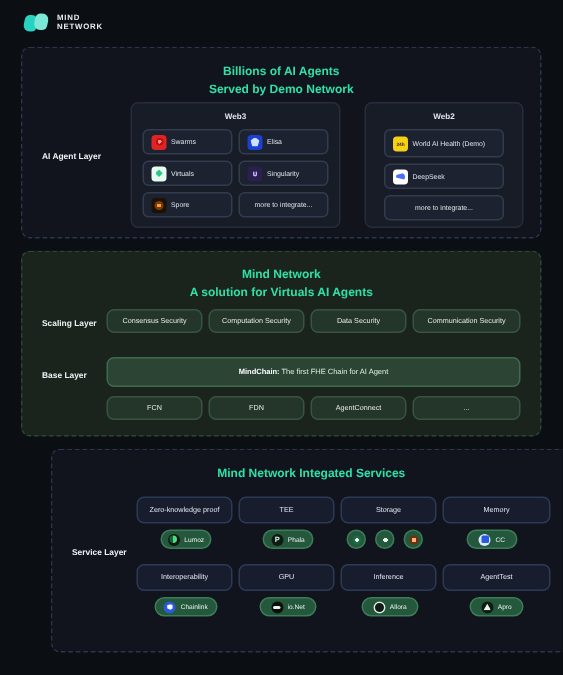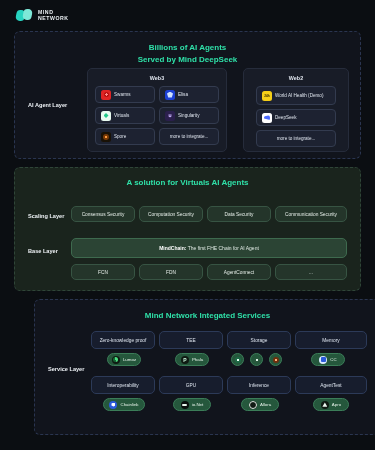--- a/index.html
+++ b/index.html
@@ -165,21 +165,21 @@
     </div>
     <div class="logo-text">
       <span>MIND</span>
       <span>NETWORK</span>
     </div>
   </div>
 
   <div class="panel" id="panel-agents">
     <div class="panel-title">
       <div>Billions of AI Agents</div>
-      <div>Served by Mind DeepSeek</div>
+      <div>Served by Demo Network</div>
     </div>
 
     <div class="row-label" style="top:70px;">AI Agent Layer</div>
 
     <div class="group-box" style="left:72px; top:36px; width:140px; height:84px;">
       <div class="group-title">Web3</div>
       <div class="chip-grid">
         <div class="chip" style="width:60px;">
           <span class="ic ic-swarms"></span>
           <span class="chip-label">Swarms</span>
@@ -219,20 +219,21 @@
         </div>
         <div class="chip plain" style="width:80px;">
           <span class="chip-label">more to integrate...</span>
         </div>
       </div>
     </div>
   </div>
 
   <div class="panel" id="panel-trust">
     <div class="panel-title">
+      <div>Mind Network</div>
       <div>A solution for Virtuals AI Agents</div>
     </div>
 
     <div class="row-label" style="top:45px;">Scaling Layer</div>
     <div class="row-label" style="top:80px;">Base Layer</div>
 
     <div class="g-box" style="left:56px; top:38px; width:64px; height:16px;">
       <span class="g-box-label">Consensus Security</span>
     </div>
     <div class="g-box" style="left:124px; top:38px; width:64px; height:16px;">

